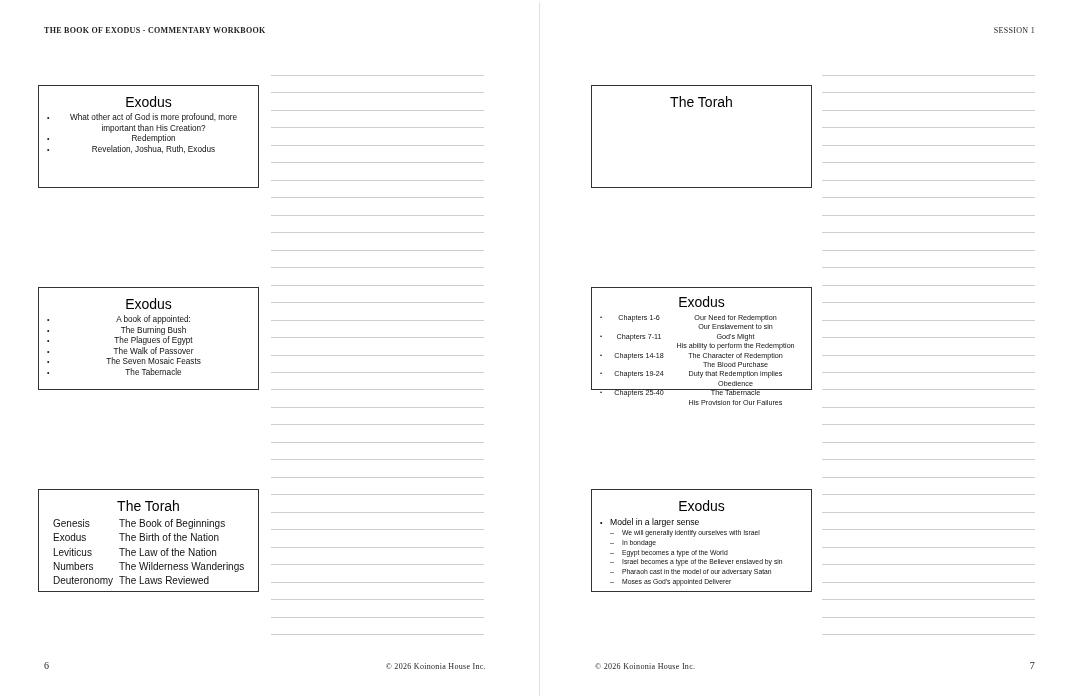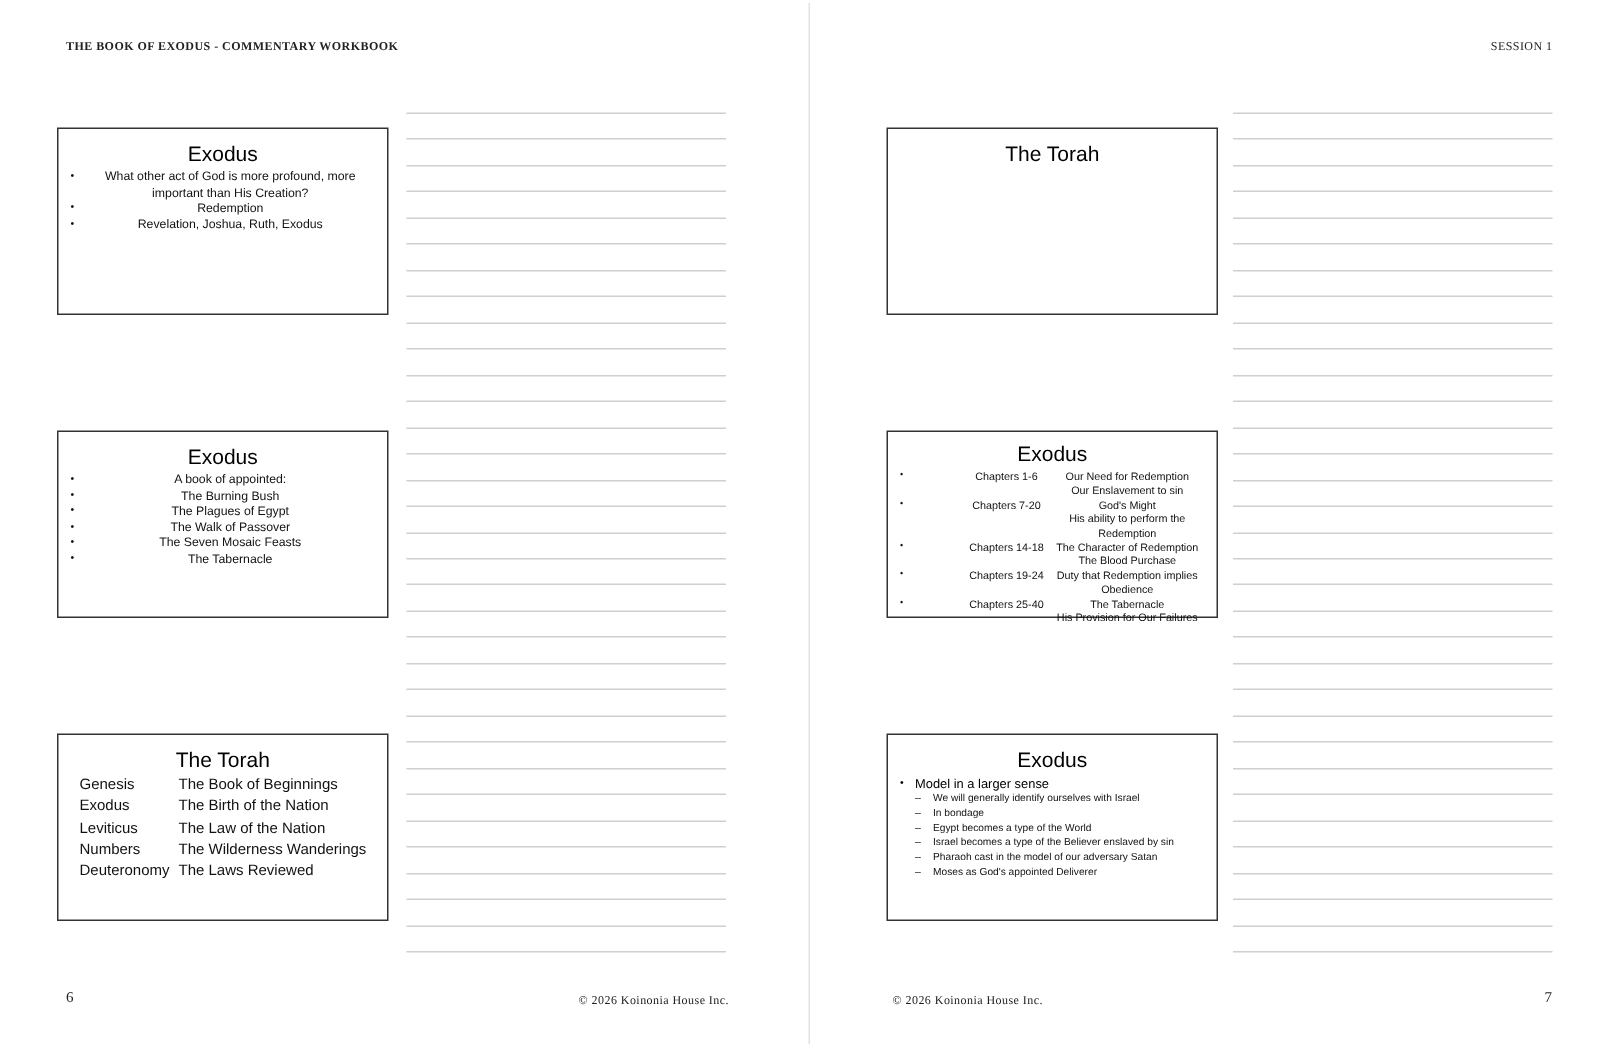--- a/index.html
+++ b/index.html
@@ -26,21 +26,21 @@
   .running-head.left { left: 44px; }
   .running-head.right { right: 45px; font-weight: normal; }
 
   .footer {
     position: absolute; top: 662px;
     font-family: "Liberation Serif", serif; font-size: 8px; color: #222; letter-spacing: 0.3px;
   }
   .page-num { font-size: 10px; top: 660px; }
 
   .slide {
-    position: absolute; width: 221px; height: 125px;
+    position: absolute; width: 221px; height: 103px;
     border: 1.5px solid #333; background: #fff;
     padding: 8px 8px 6px 8px;
   }
   .slide-title {
     text-align: center; font-size: 14px; line-height: 16px; margin-bottom: 3px; color: #000;
   }
   .bullets { list-style: none; text-align: center; }
   .bullets li {
     position: relative; padding-left: 10px; font-size: 8.2px; line-height: 10.6px; color: #111;
   }
@@ -49,21 +49,21 @@
   }
   .bullets.big li { font-size: 8.6px; line-height: 11.3px; }
 
   .torah-table { margin-left: 6px; margin-top: 2px; border-collapse: collapse; }
   .torah-table td { font-size: 10px; line-height: 14.3px; padding: 0; color: #111; white-space: nowrap; }
   .torah-table td.book { width: 66px; }
 
   .chapters li { font-size: 7.2px; line-height: 9.4px; padding-left: 10px; }
   .chapters li::before { font-size: 6px; }
   .ch-row { display: flex; }
-  .ch-label { width: 58px; flex: none; margin-left: 32px; }
+  .ch-label { width: 58px; flex: none; }
   .ch-desc { flex: 1; }
 
   .sub-list { list-style: none; margin-left: 10px; }
   .sub-list li { position: relative; padding-left: 12px; font-size: 6.8px; line-height: 9.8px; color: #111; }
   .sub-list li::before { content: "–"; position: absolute; left: 0; top: 0; font-size: 7px; }
   .top-bullet { position: relative; padding-left: 10px; font-size: 8.6px; line-height: 11px; list-style: none; }
   .top-bullet::before { content: "•"; position: absolute; left: 0; top: 0; font-size: 7px; }
 
   .note-lines { position: absolute; width: 213px; }
   .note-line { position: absolute; left: 0; width: 213px; height: 1px; background: #cfcfcf; }
@@ -182,21 +182,21 @@
             <span class="ch-label">Chapters 1-6</span>
             <span class="ch-desc">Our Need for Redemption</span>
           </div>
         <div class="ch-row">
             <span class="ch-label"></span>
             <span class="ch-desc">Our Enslavement to sin</span>
           </div>
       </li>
       <li>
         <div class="ch-row">
-            <span class="ch-label">Chapters 7-20</span>
+            <span class="ch-label">Chapters 7-11</span>
             <span class="ch-desc">God's Might</span>
           </div>
         <div class="ch-row">
             <span class="ch-label"></span>
             <span class="ch-desc">His ability to perform the Redemption</span>
           </div>
       </li>
       <li>
         <div class="ch-row">
             <span class="ch-label">Chapters 14-18</span>

